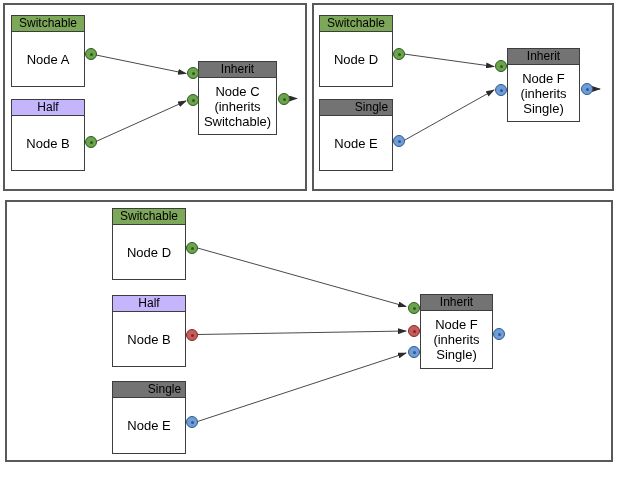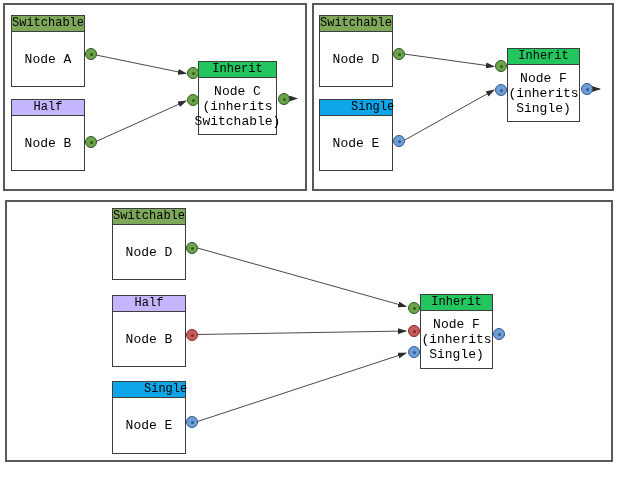--- a/index.html
+++ b/index.html
@@ -1,18 +1,18 @@
 <!DOCTYPE html>
 <html><head>
 <meta charset="utf-8">
 <style>
   html,body { margin:0; padding:0; background:#fff; }
   .canvas {
     position:relative; width:618px; height:488px; background:#ffffff;
-    font-family:Liberation Mono, monospace; color:#000;
+    font-family:Liberation Sans, sans-serif; color:#000;
     overflow:hidden;
   }
   .panel {
     position:absolute; border:2px solid #595959; background:#ffffff;
     box-sizing:border-box;
   }
   .node {
     position:absolute; border:1px solid #3d3d3d; background:#ffffff;
     box-sizing:border-box; z-index:2;
   }
@@ -21,22 +21,22 @@
     border-bottom:1px solid #3d3d3d; box-sizing:border-box;
     font-size:12px; line-height:15px; text-align:center;
   }
   .node-body {
     position:absolute; left:0; right:0; top:0; bottom:0;
     display:flex; flex-direction:column; align-items:center; justify-content:center;
     font-size:13px; line-height:15px; text-align:center;margin-top:16px;
   }
   .header-switchable { background:#7DA85A; }
   .header-half       { background:#c4b5fd; }
-  .header-single     { background:#0ea5e9;padding-left:31px; }
-  .header-inherit    { background:#22c55e; }
+  .header-single     { background:#737373;padding-left:31px; }
+  .header-inherit    { background:#737373; }
 
   .socket {
     position:absolute; width:12px; height:12px; border-radius:50%;
     box-sizing:border-box; border:1px solid #000; z-index:3;
   }
   .socket::after {
     content:""; position:absolute; left:50%; top:50%;
     width:3px; height:3px; margin:-1.5px 0 0 -1.5px; border-radius:50%;
   }
   .socket-green { background:#6BA44D; border-color:#2F5A1C; }

